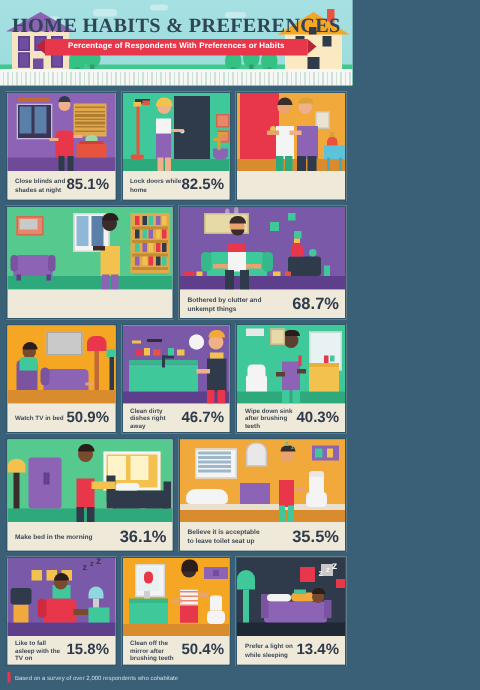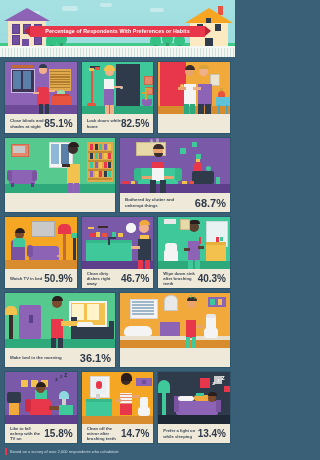--- a/index.html
+++ b/index.html
@@ -129,20 +129,21 @@
       <div class="hr-chim"></div>
       <div class="hr-body"></div>
       <div class="hr-roof"></div>
       <div class="hr-win" style="left:12px;top:18px;"></div>
       <div class="hr-win" style="left:30px;top:18px;"></div>
       <div class="hr-win" style="left:21px;top:12px;width:5px;height:5px;"></div>
       <div class="hr-door"></div>
     </div>
 
     <div class="fence"></div>
+    <div class="title">HOME HABITS &amp; PREFERENCES</div>
     <div class="ribbon">
       <span>Percentage of Respondents With Preferences or Habits</span>
     </div>
   </div>
 
   <div class="grid" id="grid">
       <div class="row">
         <div class="cell c3w">
           <div class="art">
             <div class="bg" style="background:#8c63b5"></div>
@@ -452,20 +453,24 @@
             <div class="r" style="position:absolute;left:98px;top:6px;width:4px;height:6px;background:#f2c14e;"></div>
             <div class="r" style="position:absolute;left:66px;bottom:10px;width:10px;height:18px;background:#e8364a;"></div>
             <div class="r" style="position:absolute;left:67px;top:6px;width:9px;height:9px;background:#e8a36f;border-radius:50%"></div>
             <div class="r" style="position:absolute;left:67px;top:4px;width:10px;height:4px;background:#3a2c2a;border-radius:5px 5px 0 0"></div>
             <div class="r" style="position:absolute;left:66px;bottom:0px;width:4px;height:11px;background:#3fc99a;"></div>
             <div class="r" style="position:absolute;left:72px;bottom:0px;width:4px;height:11px;background:#3fc99a;"></div>
             <div class="r" style="position:absolute;left:76px;bottom:20px;width:8px;height:3px;background:#e8a36f;"></div>
             <div class="r" style="position:absolute;left:70px;top:0px;font:bold 5px 'Liberation Sans',sans-serif;color:#3fc99a">z</div>
             <div class="r" style="position:absolute;left:74px;top:2px;font:bold 4px 'Liberation Sans',sans-serif;color:#3fc99a">z</div>
           </div>
+          <div class="cap">
+            <div class="lab">Believe it is acceptable to leave toilet seat up</div>
+            <div class="pct">35.5%</div>
+          </div>
         </div>
       </div>
       <div class="row">
         <div class="cell c3w">
           <div class="art">
             <div class="bg" style="background:#7a5aa8"></div>
             <div class="r" style="position:absolute;left:0;bottom:0;width:100%;height:9px;background:#5d3f8c"></div>
             <div class="r" style="position:absolute;left:16px;top:8px;width:7px;height:7px;background:#f2c14e;"></div>
             <div class="r" style="position:absolute;left:26px;top:8px;width:7px;height:7px;background:#f2c14e;"></div>
             <div class="r" style="position:absolute;left:36px;top:8px;width:7px;height:7px;background:#f2c14e;"></div>
@@ -510,21 +515,21 @@
             <div class="r" style="position:absolute;left:39px;top:1px;width:11px;height:8px;background:#2a1e1c;border-radius:5px 5px 0 0"></div>
             <div class="r" style="position:absolute;left:50px;bottom:26px;width:7px;height:3px;background:#e8a36f;"></div>
             <div class="r" style="position:absolute;left:33px;bottom:22px;width:6px;height:3px;background:#e8a36f;"></div>
             <div class="r" style="position:absolute;left:54px;top:6px;width:16px;height:8px;background:#8c63b5;"></div>
             <div class="r" style="position:absolute;left:60px;top:8px;width:4px;height:4px;background:#6f4ea0;"></div>
             <div class="r" style="position:absolute;left:56px;bottom:8px;width:12px;height:9px;background:#f4f4f4;border-radius:3px"></div>
             <div class="r" style="position:absolute;left:58px;bottom:17px;width:8px;height:10px;background:#f4f4f4;border-radius:2px 2px 0 0"></div>
           </div>
           <div class="cap">
             <div class="lab">Clean off the mirror after brushing teeth</div>
-            <div class="pct">14.7%</div>
+            <div class="pct">50.4%</div>
           </div>
         </div>
         <div class="cell c3w">
           <div class="art">
             <div class="bg" style="background:#2f3b4a"></div>
             <div class="r" style="position:absolute;left:0;bottom:0;width:100%;height:9px;background:#1f2835"></div>
             <div class="r" style="position:absolute;left:42px;top:6px;width:10px;height:10px;background:#e8364a;"></div>
             <div class="r" style="position:absolute;left:56px;top:4px;width:8px;height:8px;background:#c9c9c9;"></div>
             <div class="r" style="position:absolute;left:66px;top:14px;width:6px;height:6px;background:#e8364a;"></div>
             <div class="r" style="position:absolute;left:4px;bottom:9px;width:4px;height:22px;background:#3fc99a;"></div>

